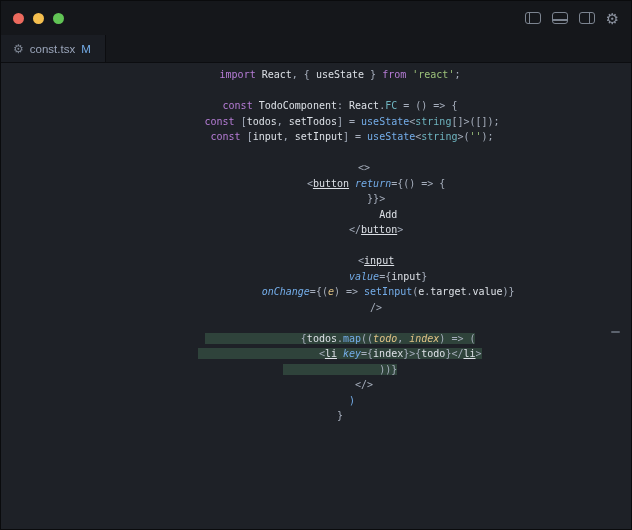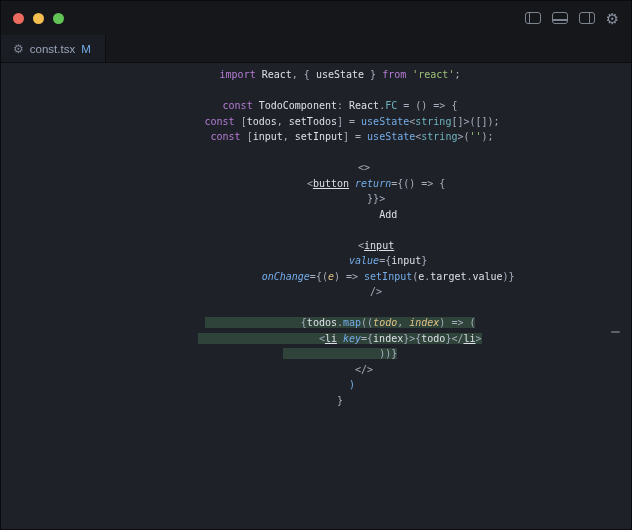--- a/index.html
+++ b/index.html
@@ -101,20 +101,21 @@
         <div class="line"><span class="tk-kw">import</span><span class="tk-df"> React</span><span class="tk-pu">,</span><span class="tk-df"> </span><span class="tk-pu">{</span><span class="tk-df"> useState </span><span class="tk-pu">}</span><span class="tk-kw"> from</span><span class="tk-st"> 'react'</span><span class="tk-pu">;</span></div>
         <div class="line"></div>
         <div class="line"><span class="tk-kw">const</span><span class="tk-df"> TodoComponent</span><span class="tk-pu">:</span><span class="tk-df"> React</span><span class="tk-pu">.</span><span class="tk-ty">FC</span><span class="tk-pu"> = () =&gt; {</span></div>
         <div class="line"><span class="tk-ws">    </span><span class="tk-kw">const</span><span class="tk-pu"> [</span><span class="tk-df">todos</span><span class="tk-pu">, </span><span class="tk-df">setTodos</span><span class="tk-pu">] = </span><span class="tk-fn">useState</span><span class="tk-pu">&lt;</span><span class="tk-ty">string</span><span class="tk-pu">[]&gt;([]);</span></div>
         <div class="line"><span class="tk-ws">    </span><span class="tk-kw">const</span><span class="tk-pu"> [</span><span class="tk-df">input</span><span class="tk-pu">, </span><span class="tk-df">setInput</span><span class="tk-pu">] = </span><span class="tk-fn">useState</span><span class="tk-pu">&lt;</span><span class="tk-ty">string</span><span class="tk-pu">&gt;(</span><span class="tk-st">''</span><span class="tk-pu">);</span></div>
         <div class="line"></div>
         <div class="line"><span class="tk-ws">        </span><span class="tk-pu">&lt;&gt;</span></div>
         <div class="line"><span class="tk-ws">            </span><span class="tk-pu">&lt;</span><span class="tk-tg">button</span><span class="tk-df"> </span><span class="tk-at">return</span><span class="tk-pu">={() =&gt; {</span></div>
         <div class="line"><span class="tk-ws">            </span><span class="tk-pu">}}&gt;</span></div>
         <div class="line"><span class="tk-ws">                </span><span class="tk-df">Add</span></div>
+        <div class="line"><span class="tk-ws">            </span><span class="tk-pu">&lt;/</span><span class="tk-tg">button</span><span class="tk-pu">&gt;</span></div>
         <div class="line"></div>
         <div class="line"><span class="tk-ws">            </span><span class="tk-pu">&lt;</span><span class="tk-tg">input</span></div>
         <div class="line"><span class="tk-ws">                </span><span class="tk-at">value</span><span class="tk-pu">={</span><span class="tk-df">input</span><span class="tk-pu">}</span></div>
         <div class="line"><span class="tk-ws">                </span><span class="tk-at">onChange</span><span class="tk-pu">={(</span><span class="tk-pm">e</span><span class="tk-pu">) =&gt; </span><span class="tk-fn">setInput</span><span class="tk-pu">(</span><span class="tk-df">e</span><span class="tk-pu">.</span><span class="tk-df">target</span><span class="tk-pu">.</span><span class="tk-df">value</span><span class="tk-pu">)}</span></div>
         <div class="line"><span class="tk-ws">            </span><span class="tk-pu">/&gt;</span></div>
         <div class="line"></div>
         <div class="line"><span class="tk-ws sel">                </span><span class="tk-pu sel">{</span><span class="tk-df sel">todos</span><span class="tk-pu sel">.</span><span class="tk-fn sel">map</span><span class="tk-pu sel">((</span><span class="tk-pm sel">todo</span><span class="tk-pu sel">, </span><span class="tk-pm sel">index</span><span class="tk-pu sel">) =&gt; (</span></div>
         <div class="line"><span class="tk-ws sel">                    </span><span class="tk-pu sel">&lt;</span><span class="tk-tg sel">li</span><span class="tk-df sel"> </span><span class="tk-at sel">key</span><span class="tk-pu sel">={</span><span class="tk-df sel">index</span><span class="tk-pu sel">}&gt;</span><span class="tk-pu sel">{</span><span class="tk-df sel">todo</span><span class="tk-pu sel">}</span><span class="tk-pu sel">&lt;/</span><span class="tk-tg sel">li</span><span class="tk-pu sel">&gt;</span></div>
         <div class="line"><span class="tk-ws sel">                </span><span class="tk-pu sel">))}</span></div>
         <div class="line"><span class="tk-ws">        </span><span class="tk-pu">&lt;/&gt;</span></div>

